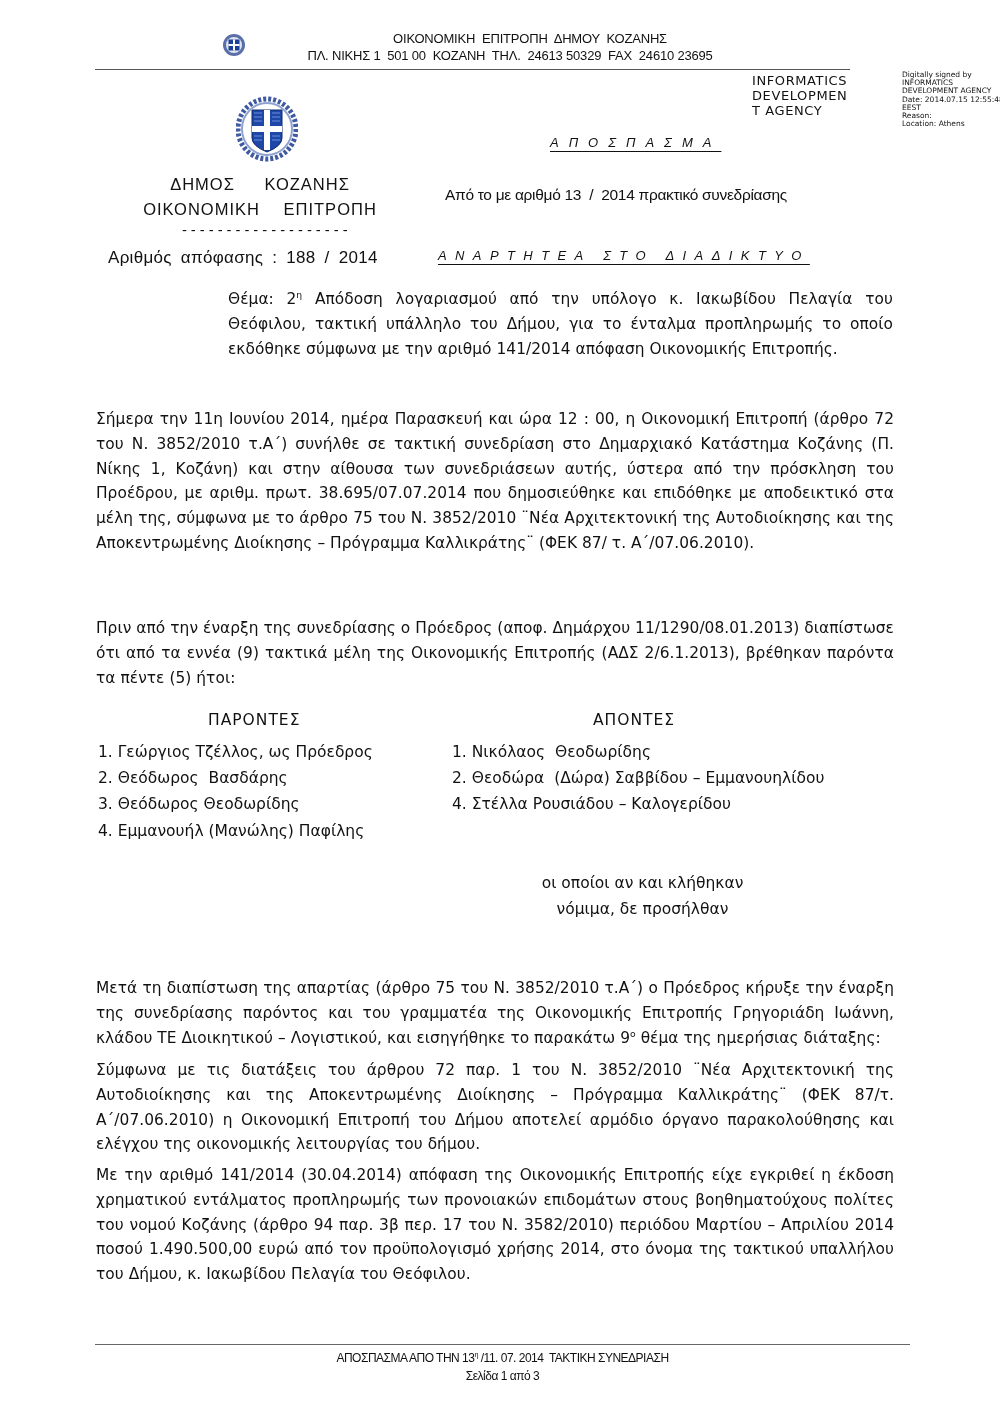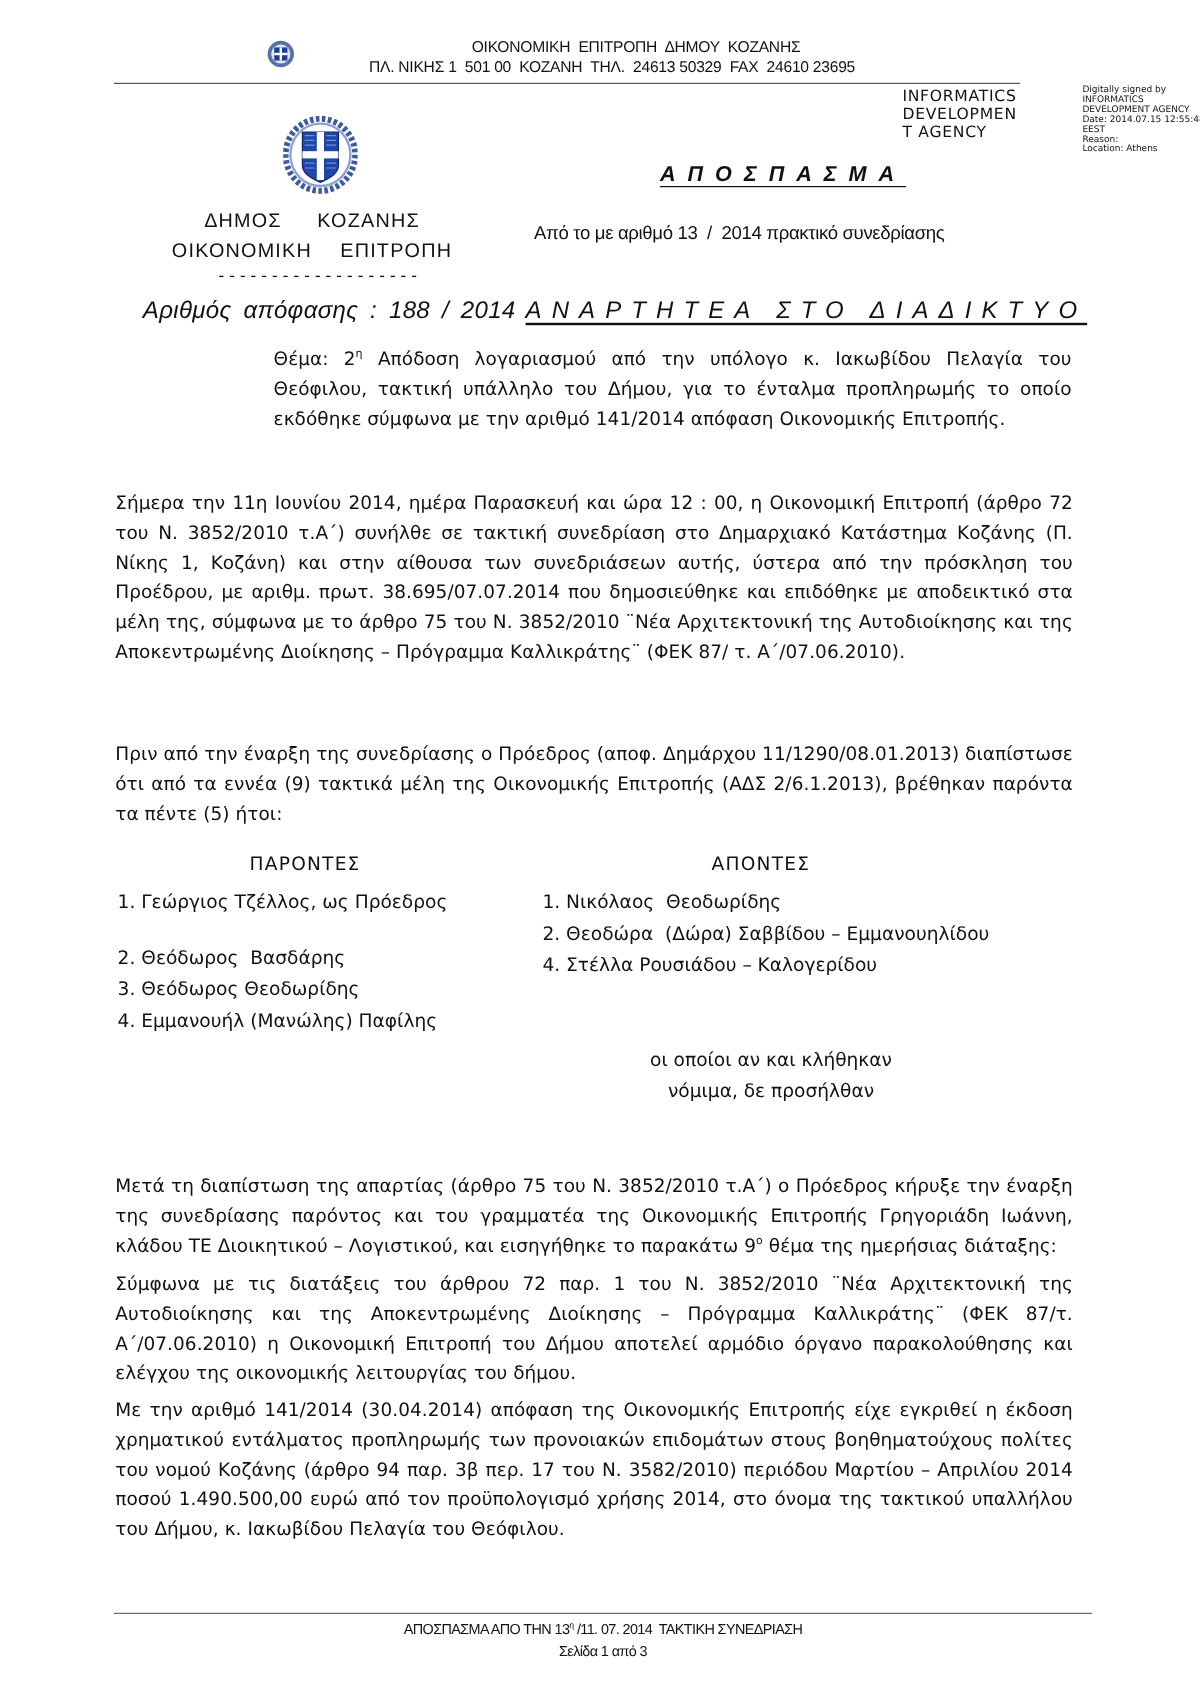--- a/index.html
+++ b/index.html
@@ -24,48 +24,47 @@
     .sig-details {
       left: 859px; top: 71px; width: 130px;
       font-family: "DejaVu Sans", sans-serif; font-size: 7.5px; line-height: 8.2px;
     }
     .sig-details div { white-space: nowrap; padding-left: 43px; }
 
     .big-emblem { left: 236px; top: 96px; width: 62px; height: 68px; }
 
     .title-extract {
       left: 550px; top: 135px; width: 250px;
-      font-family: "Liberation Sans", sans-serif; font-style: italic; font-size: 18px;
-      letter-spacing: 10px; text-decoration: underline; text-underline-offset: 4px; font-weight: bold;
+      font-family: "Liberation Sans", sans-serif; font-style: italic; font-size: 13px;
+      letter-spacing: 10px; text-decoration: underline; text-underline-offset: 4px;
     }
 
     .muni {
       left: 110px; top: 172px; width: 300px; text-align: center;
       font-family: "Liberation Sans", sans-serif; font-size: 16.5px; line-height: 25px; letter-spacing: 1px;
     }
     .muni .l1 { word-spacing: 24px; }
     .muni .l2 { word-spacing: 18px; }
     .dashes {
       left: 130px; top: 222px; width: 270px; text-align: center;
       font-family: "DejaVu Sans Mono", monospace; font-size: 14px; letter-spacing: 0.5px;
     }
     .minutes {
       left: 445px; top: 186px; width: 450px;
       font-family: "Liberation Sans", sans-serif; font-size: 15.5px; letter-spacing: -0.3px;
     }
 
     .decision-no {
       left: 108px; top: 248px;
-      font-family: "Liberation Sans", sans-serif; font-style: italic; font-size: 20px; letter-spacing: 0.3px;
+      font-family: "Liberation Sans", sans-serif; font-size: 17px; letter-spacing: 0.3px;
       word-spacing: 4px;
-      margin-left: 11px;
     }
     .post-online {
       left: 438px; top: 248px;
-      font-family: "Liberation Sans", sans-serif; font-style: italic; font-size: 20px; letter-spacing: 8.4px;
+      font-family: "Liberation Sans", sans-serif; font-style: italic; font-size: 13px; letter-spacing: 8.4px;
       text-decoration: underline; text-underline-offset: 4px;
     }
 
     .body-text {
       font-family: "DejaVu Sans", sans-serif; font-size: 15.4px; line-height: 24.8px;
       text-align: justify; letter-spacing: 0.05px;
     }
     .subject { left: 228px; top: 287px; width: 665px; }
     .para1 { left: 96px; top: 407px; width: 798px; }
     .para2 { left: 96px; top: 616px; width: 798px; }
@@ -161,21 +160,21 @@
 </div>
 
 <div class="abs body-text para1">Σήμερα την 11η Ιουνίου 2014, ημέρα Παρασκευή και ώρα 12 : 00, η Οικονομική Επιτροπή (άρθρο 72 του Ν. 3852/2010 τ.Α΄) συνήλθε σε τακτική συνεδρίαση στο Δημαρχιακό Κατάστημα Κοζάνης (Π. Νίκης 1, Κοζάνη) και στην αίθουσα των συνεδριάσεων αυτής, ύστερα από την πρόσκληση του Προέδρου, με αριθμ. πρωτ. 38.695/07.07.2014 που δημοσιεύθηκε και επιδόθηκε με αποδεικτικό στα μέλη της, σύμφωνα με το άρθρο 75 του Ν. 3852/2010 ¨Νέα Αρχιτεκτονική της Αυτοδιοίκησης και της Αποκεντρωμένης Διοίκησης – Πρόγραμμα Καλλικράτης¨ (ΦΕΚ 87/ τ. Α΄/07.06.2010).</div>
 <div class="abs body-text para2"> Πριν από την έναρξη της συνεδρίασης ο Πρόεδρος (αποφ. Δημάρχου 11/1290/08.01.2013) διαπίστωσε ότι από τα εννέα (9) τακτικά μέλη της Οικονομικής Επιτροπής (ΑΔΣ 2/6.1.2013), βρέθηκαν παρόντα τα πέντε (5) ήτοι:</div>
 
 <div class="abs col-heading present-heading">ΠΑΡΟΝΤΕΣ</div>
 <div class="abs col-heading absent-heading">ΑΠΟΝΤΕΣ</div>
 
 <ul class="abs member-list present-list">
   <li>1. Γεώργιος Τζέλλος, ως Πρόεδρος</li>
-  <li style="white-space:pre;margin-top:20px;">2. Θεόδωρος  Βασδάρης</li>
+  <li style="white-space:pre;">2. Θεόδωρος  Βασδάρης</li>
   <li>3. Θεόδωρος Θεοδωρίδης</li>
   <li>4. Εμμανουήλ (Μανώλης) Παφίλης</li>
 </ul>
 <ul class="abs member-list absent-list">
   <li style="white-space:pre;">1. Νικόλαος  Θεοδωρίδης</li>
   <li style="white-space:pre;">2. Θεοδώρα  (Δώρα) Σαββίδου – Εμμανουηλίδου</li>
   <li>4. Στέλλα Ρουσιάδου – Καλογερίδου</li>
 </ul>
 <div class="abs absent-note">
   <div>οι οποίοι αν και κλήθηκαν</div>

